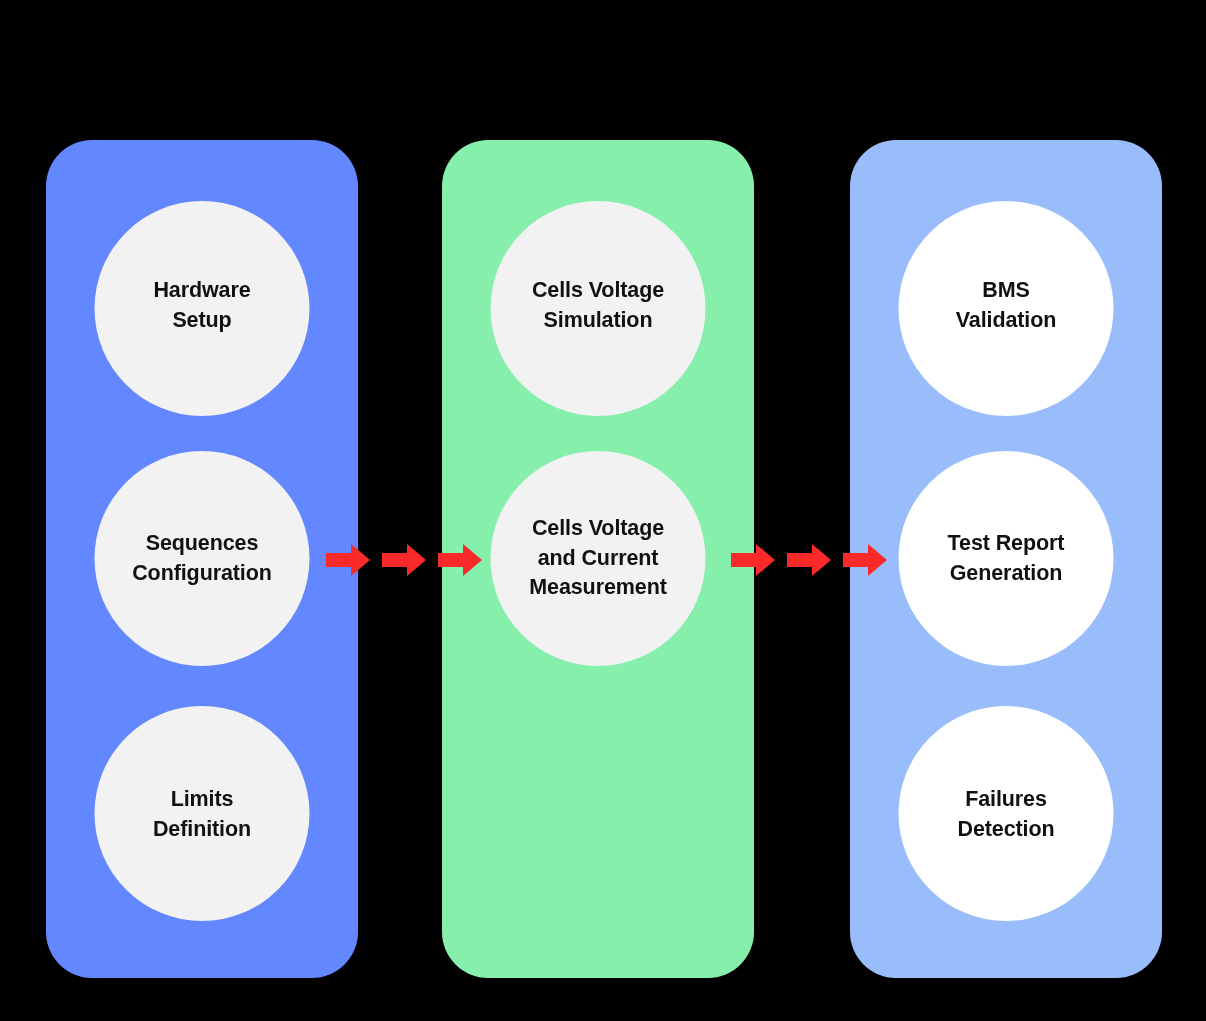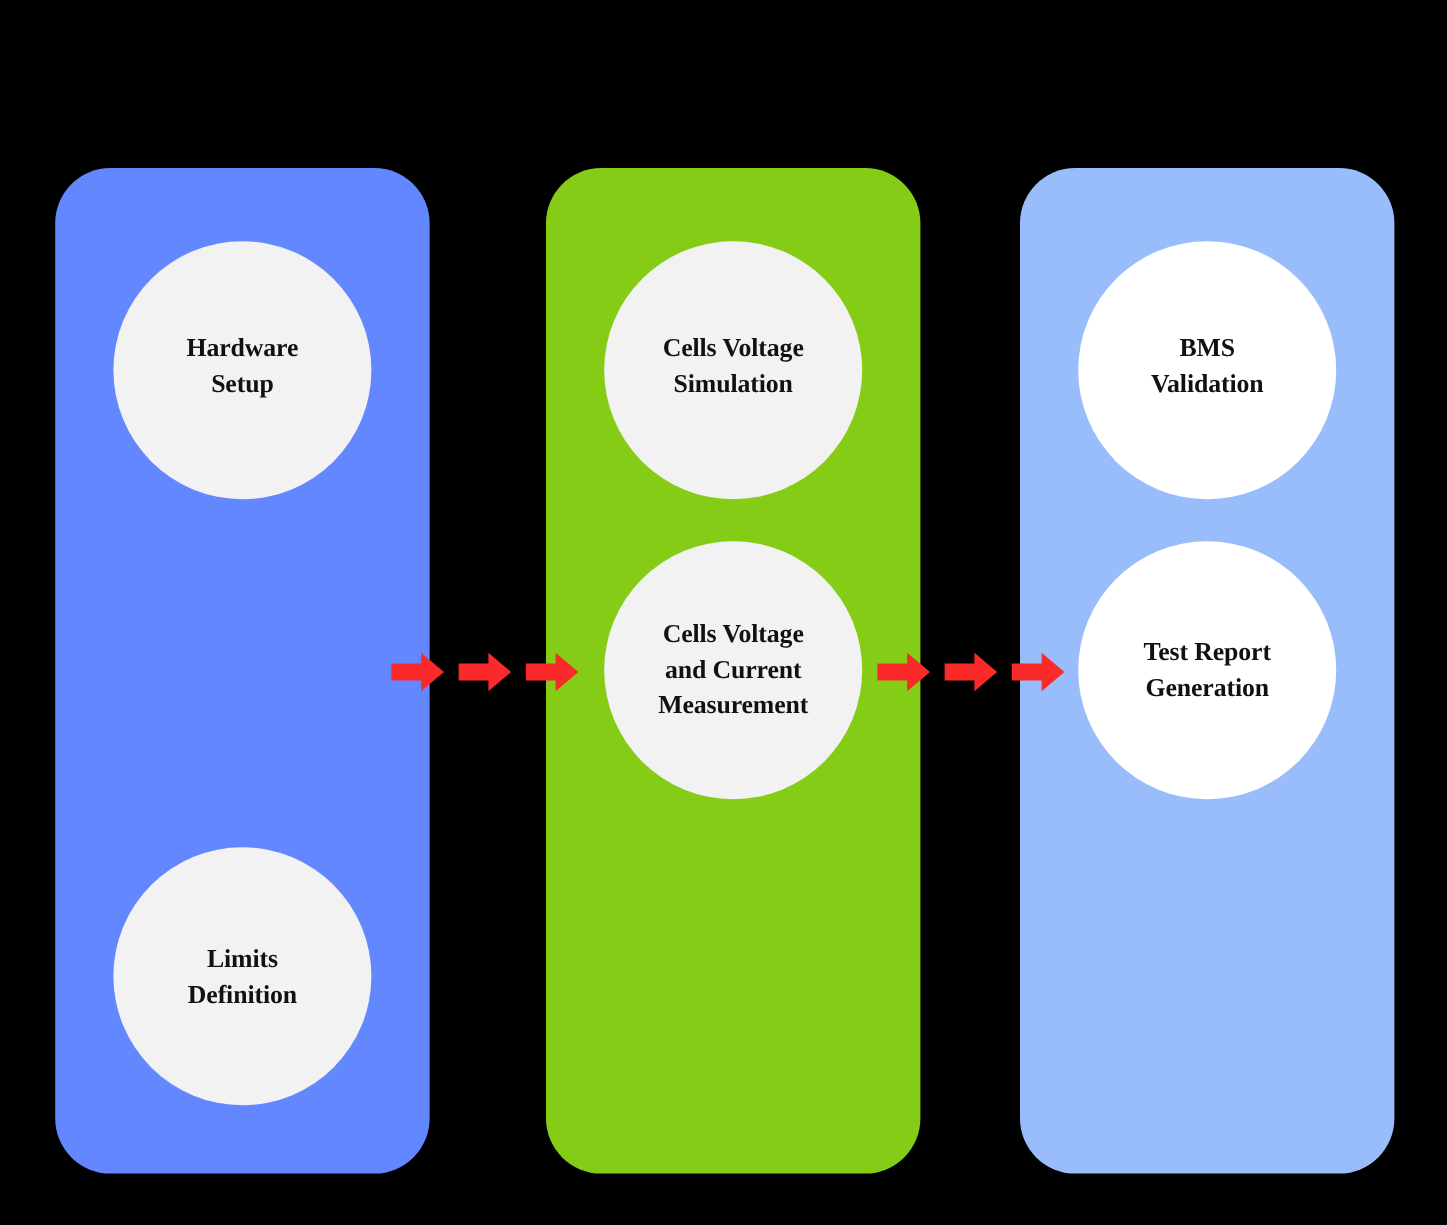--- a/index.html
+++ b/index.html
@@ -6,34 +6,34 @@
     margin: 0;
     padding: 0;
     background: #000000;
   }
   #canvas {
     position: relative;
     width: 1206px;
     height: 1021px;
     background: #000000;
     overflow: hidden;
-    font-family: Liberation Serif, serif;
+    font-family: Liberation Sans, sans-serif;
   }
 
   
   .panel {
     position: absolute;
     top: 140px;
     width: 312px;
     height: 838px;
     border-radius: 46px;
     box-sizing: border-box;
   }
   #panel-0 { left: 46px;  background: #6287FF; }
-  #panel-1 { left: 455px; background: #84cc16; }
+  #panel-1 { left: 442px; background: #86efac; }
   #panel-2 { left: 850px; background: #99BDFB; }
 
   
   .node {
     position: absolute;
     width: 215px;
     height: 215px;
     border-radius: 50%;
     display: flex;
     align-items: center;
@@ -89,20 +89,24 @@
 </head>
 <body>
 
 <div id="canvas">
 
   <div class="panel shade-a" id="panel-0">
     <div class="node row-0">
       <div class="node-label">Hardware
 Setup</div>
     </div>
+    <div class="node row-1">
+      <div class="node-label">Sequences
+Configuration</div>
+    </div>
     <div class="node row-2">
       <div class="node-label">Limits
 Definition</div>
     </div>
   </div>
 
   <div class="panel shade-a" id="panel-1">
     <div class="node row-0">
       <div class="node-label">Cells Voltage
 Simulation</div>
@@ -115,20 +119,24 @@
   </div>
 
   <div class="panel shade-b" id="panel-2">
     <div class="node row-0">
       <div class="node-label">BMS
 Validation</div>
     </div>
     <div class="node row-1">
       <div class="node-label">Test Report
 Generation</div>
+    </div>
+    <div class="node row-2">
+      <div class="node-label">Failures
+Detection</div>
     </div>
   </div>
 
   <div class="arrow-group" id="arrows-0">
     <span class="arrow">
       <svg width="44" height="36" viewBox="0 0 44 36">
         <path d="M0,11 L25,11 L25,2 L44,18 L25,34 L25,25 L0,25 Z" fill="#FA2A2A"></path>
       </svg>
     </span>
     <span class="arrow">

